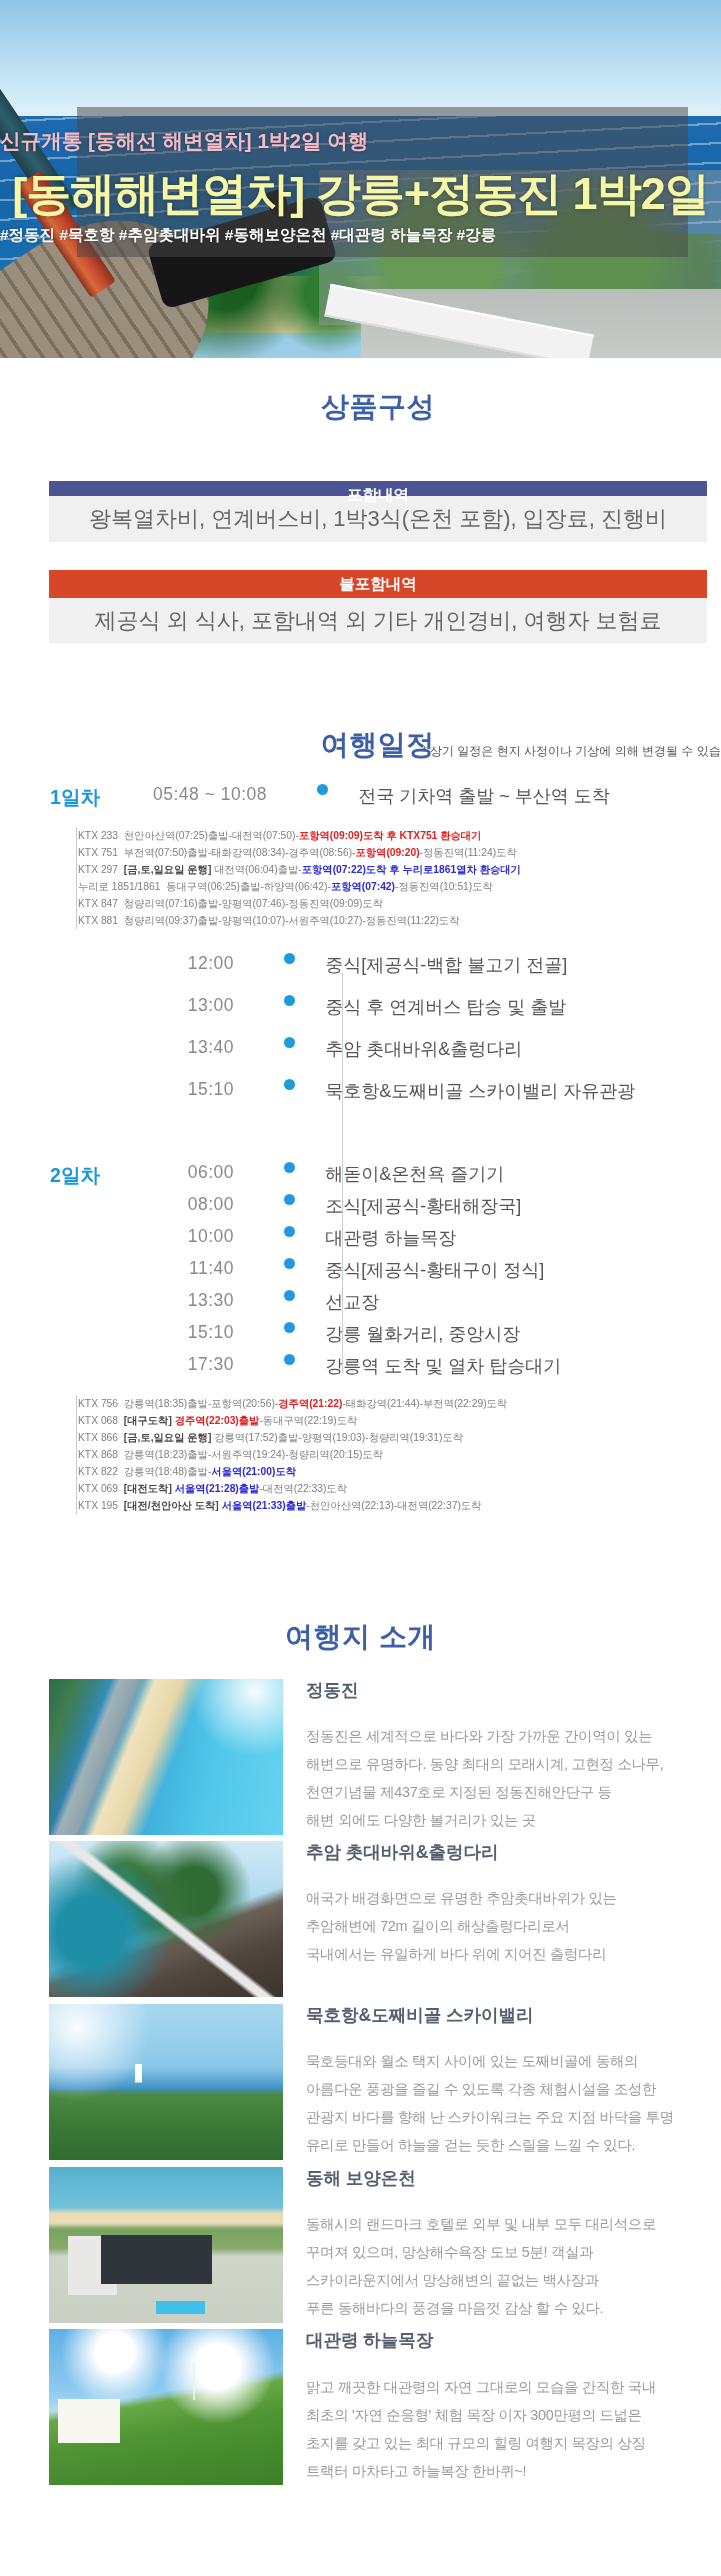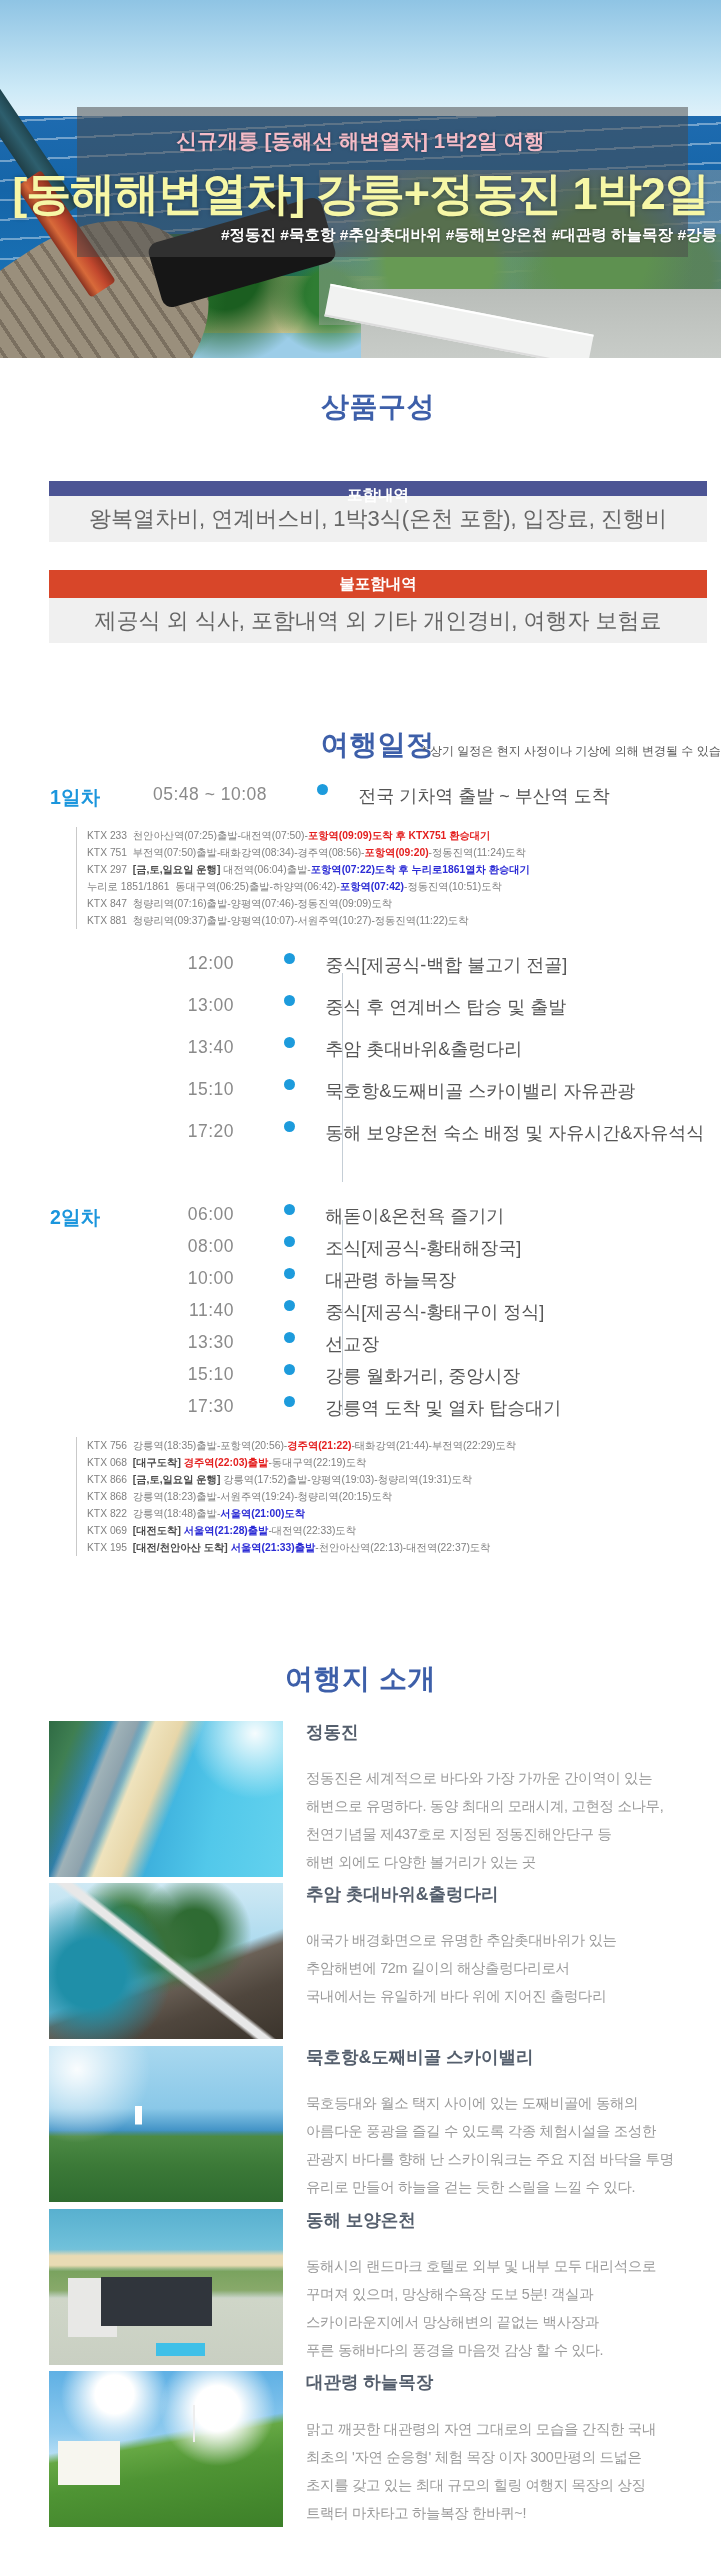--- a/index.html
+++ b/index.html
@@ -35,23 +35,23 @@
   .bridge{left:325px;top:309px;width:268px;height:33px;background:#f1f2f1;transform:rotate(11deg);border-top:2.6px solid #fff;border-bottom:2.6px solid #dcdcdc}
   .railcurve{left:-72px;top:242px;width:289px;height:196px;transform:rotate(-34deg);border-radius:45%;
     background:repeating-linear-gradient(90deg,#7a6f5f 0 3.6px,#9a8f7c 3.6px 15.5px)}
   .bluetrain{left:-7.7px;top:77px;width:155px;height:27px;transform:rotate(56deg);transform-origin:left top;
     background:linear-gradient(#20454f,#2e5f6e 45%,#203f47);border-radius:4.1px}
   .redcoach{left:41px;top:170px;width:134px;height:30px;transform:rotate(56deg);transform-origin:left top;
     background:linear-gradient(#8a3220,#c2482e 35%,#d86a3a 70%,#8a3220);border-radius:4.1px}
   .loco{left:152px;top:219px;width:180px;height:67px;transform:rotate(-16deg);background:#161616;border-radius:10.3px}
   .loco:before{content:"";position:absolute;left:129px;top:-17.5px;width:17.5px;height:23px;background:#101010;border-radius:3.1px}
   .hero-overlay{position:absolute;left:77px;top:107px;width:611px;height:150px;background:rgba(72,72,72,.52)}
-  .hero-sub{position:absolute;left:0;right:0;top:127px;text-align:center;font-size:20.6px;font-weight:bold;color:#f5bcc8;text-shadow:0 0 3.1px rgba(0,0,0,.35)}
+  .hero-sub{position:absolute;left:0;right:0;top:127px;font-size:20.6px;font-weight:bold;color:#f5bcc8;text-shadow:0 0 3.1px rgba(0,0,0,.35)}
   .hero-title{position:absolute;left:0;right:0;top:164px;text-align:center;font-size:45px;font-weight:800;color:#f6f7a6;letter-spacing:-1px;text-shadow:0 0 4.1px rgba(0,0,0,.3);white-space:nowrap}
-  .hero-tags{position:absolute;left:0;right:4px;top:225px;text-align:right;font-size:15.5px;font-weight:bold;color:#ffffff;text-shadow:0 0 2.6px rgba(0,0,0,.4);white-space:nowrap}
+  .hero-tags{position:absolute;left:0;right:4px;top:225px;text-align:left;font-size:15.5px;font-weight:bold;color:#ffffff;text-shadow:0 0 2.6px rgba(0,0,0,.4);white-space:nowrap}
 
   
   h2.sec{font-size:28px;line-height:34px;font-weight:800;color:var(--blue);text-align:center;letter-spacing:0.5px}
 
   
   .product{margin:0 14px 0 49px}
   .product h2{margin-top:32px;margin-bottom:57px}
   .bar{height:15px;line-height:27px;text-align:center;color:#fff;font-size:15.5px;font-weight:bold}
   .bar-inc{background:var(--inc)}
   .bar-exc{background:var(--exc);height:28px;line-height:28px;margin-top:28px}
@@ -71,21 +71,21 @@
   .d1-header{margin-top:20.6px;height:24px}
   .d1-trains{margin-top:19px}
   .d1-items{margin-top:24px;position:relative}
   .d1-items .trow{height:42px}
   .d2-chain{margin-top:41px;position:relative}
   .d2-chain .trow{height:32px}
   .d2-trains{margin-top:9px}
   .connector{position:absolute;left:292px;width:1px;background:var(--conn)}
   .conn1{top:20.6px;height:209px}
   .conn2{top:16px;height:195px}
-  .trains{margin-left:26px;border-left:1.5px solid #c9c9c9;padding-left:10px;white-space:pre-wrap}
+  .trains{margin-left:26px;border-left:1.5px solid #c9c9c9;padding-left:1px;white-space:pre-wrap}
   .train-line{height:17px;line-height:17px;font-size:10.3px;white-space:pre}
   .seg-g{color:#808080}
   .seg-r{color:var(--train-red);font-weight:bold}
   .seg-b{color:var(--train-blue);font-weight:bold}
   .seg-d{color:#4a4a4a;font-weight:bold}
 
   
   .dest h2{margin-top:106px}
   .dest-blocks{margin:25px 10.3px 0 49px}
   .dblock{display:flex;height:156px;margin-bottom:6.7px}
@@ -191,26 +191,20 @@
             <span class="ttime">13:40</span>
             <span class="tdot"></span>
             <span class="ttext">추암 촛대바위&amp;출렁다리</span>
           </div>
           <div class="trow ">
             <span class="dlabel"></span>
             <span class="ttime">15:10</span>
             <span class="tdot"></span>
             <span class="ttext">묵호항&amp;도째비골 스카이밸리 자유관광</span>
           </div>
-          <div class="trow ">
-            <span class="dlabel"></span>
-            <span class="ttime">17:20</span>
-            <span class="tdot"></span>
-            <span class="ttext">동해 보양온천 숙소 배정 및 자유시간&amp;자유석식</span>
-          </div>
         </div>
         <div class="d2-chain">
           <div class="connector conn2"></div>
           <div class="trow ">
             <span class="dlabel">2일차</span>
             <span class="ttime">06:00</span>
             <span class="tdot"></span>
             <span class="ttext">해돋이&amp;온천욕 즐기기</span>
           </div>
           <div class="trow ">

